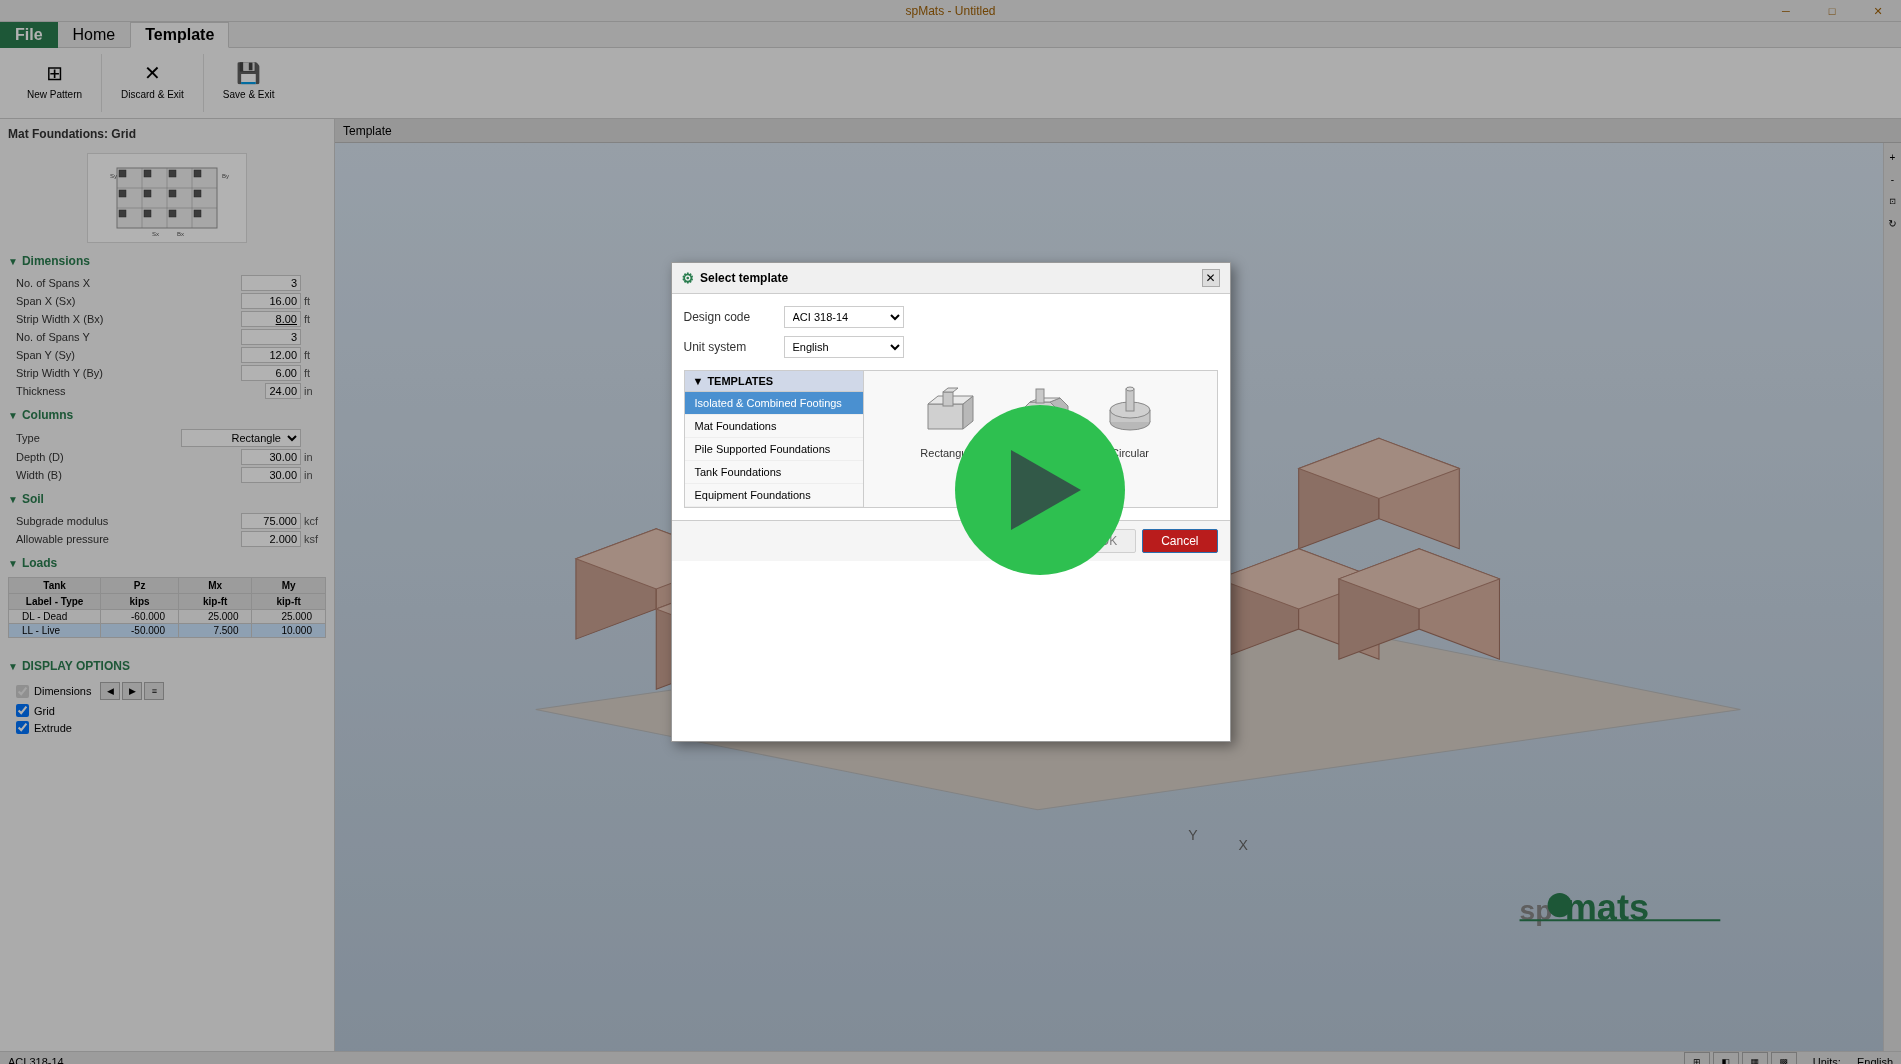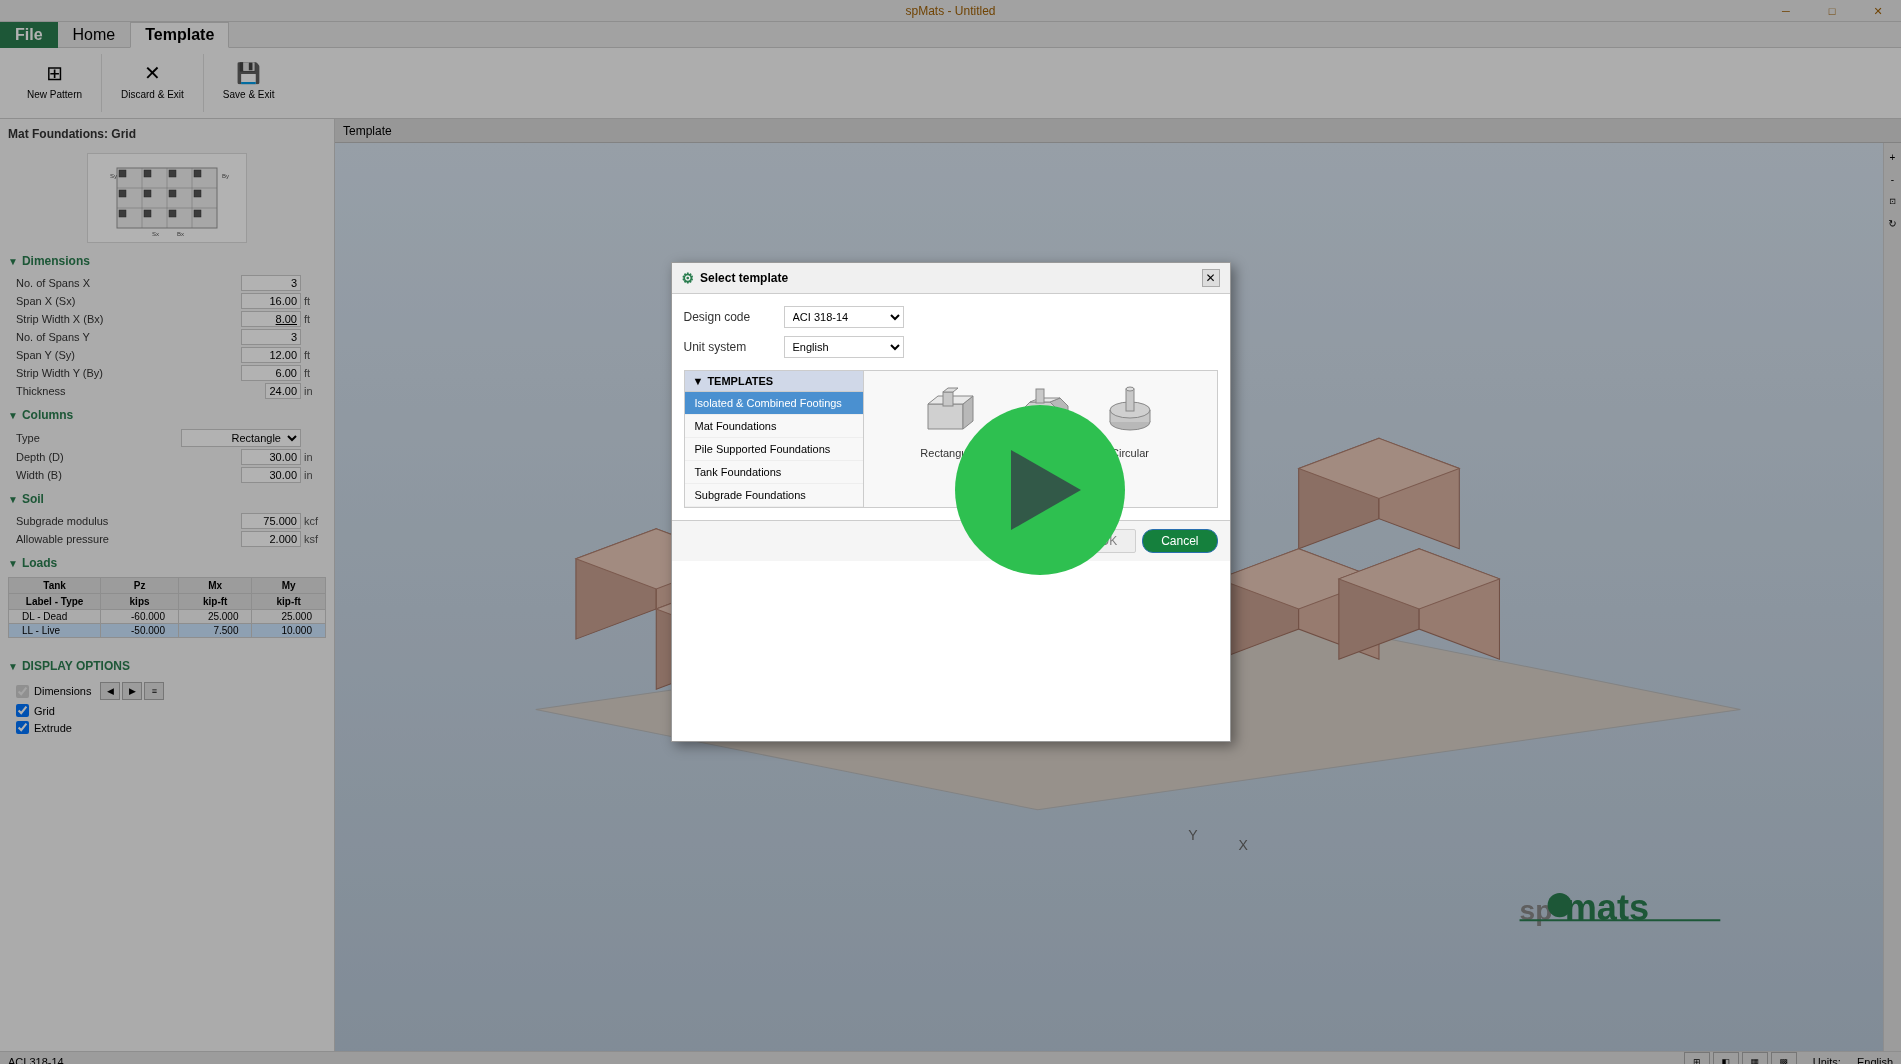--- a/index.html
+++ b/index.html
@@ -439,24 +439,23 @@
       background: #f5f5f5;
     }
     .modal-btn {
       padding: 4px 18px;
       font-size: 12px;
       cursor: pointer;
       border: 1px solid #aaa;
       border-radius: 2px;
     }
     .modal-btn.primary {
-      background: #15803d;
+      background: #b91c1c;
       color: white;
       border-color: #2a70b0;
-      border-radius: 11px;
     }
     .modal-btn.secondary { background: #e8e8e8; }
 
     
     #display-options {
       margin-top: 8px;
       padding: 4px 0;
     }
     .checkbox-row {
       display: flex;
@@ -855,21 +854,21 @@
 
         <div class="templates-panel">
           <div class="templates-header">
             <span>▼</span>
             <span>TEMPLATES</span>
           </div>
           <div class="template-item selected">Isolated &amp; Combined Footings</div>
           <div class="template-item">Mat Foundations</div>
           <div class="template-item">Pile Supported Foundations</div>
           <div class="template-item">Tank Foundations</div>
-          <div class="template-item">Subgrade Foundations</div>
+          <div class="template-item">Equipment Foundations</div>
         </div>
 
         <div class="templates-shapes">
 
           <div class="shapes-row">
 
             <div class="shape-option">
               <div class="shape-icon">
                 <svg width="65" height="55" viewBox="0 0 65 55">
 

